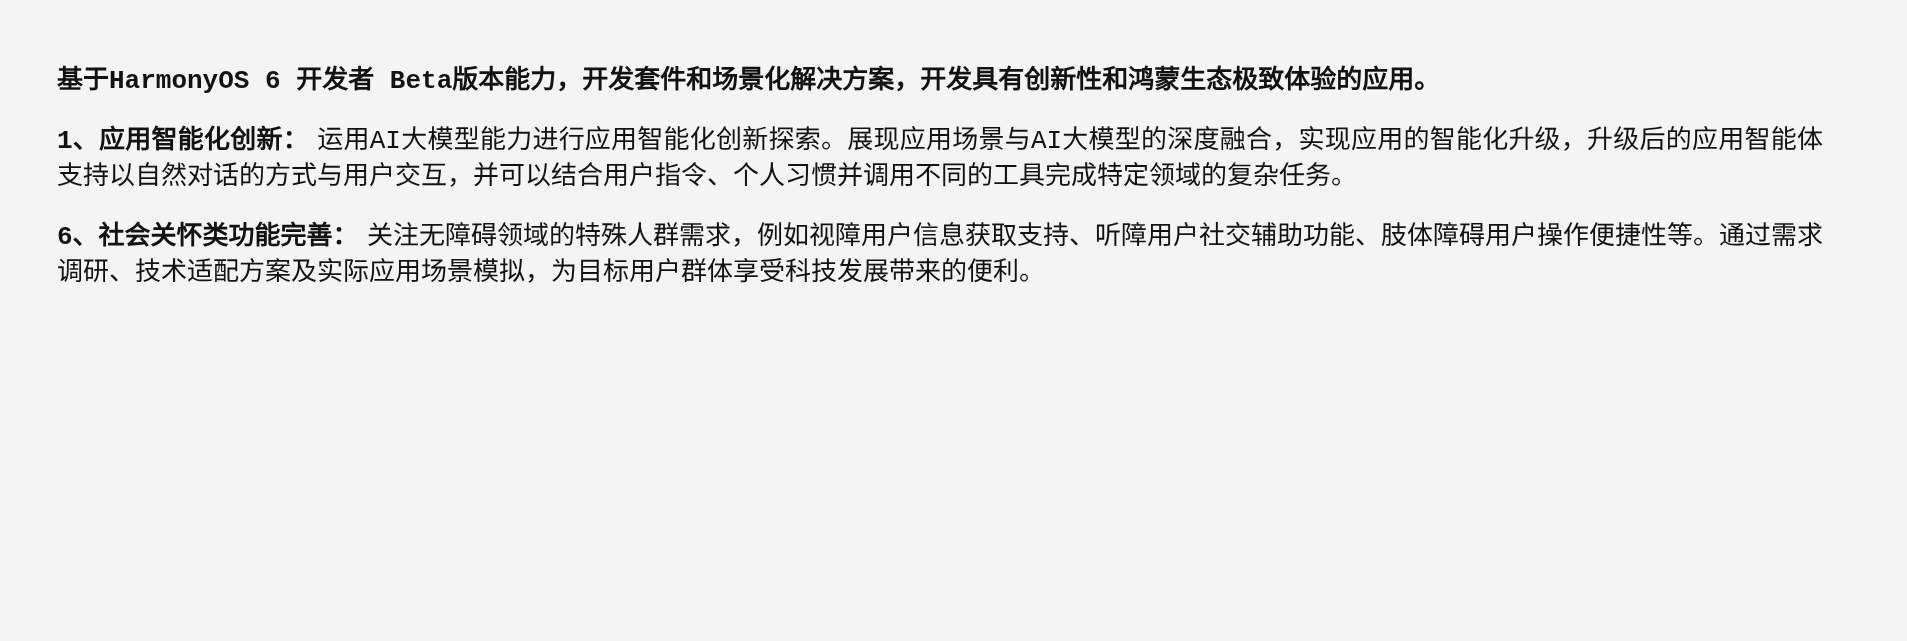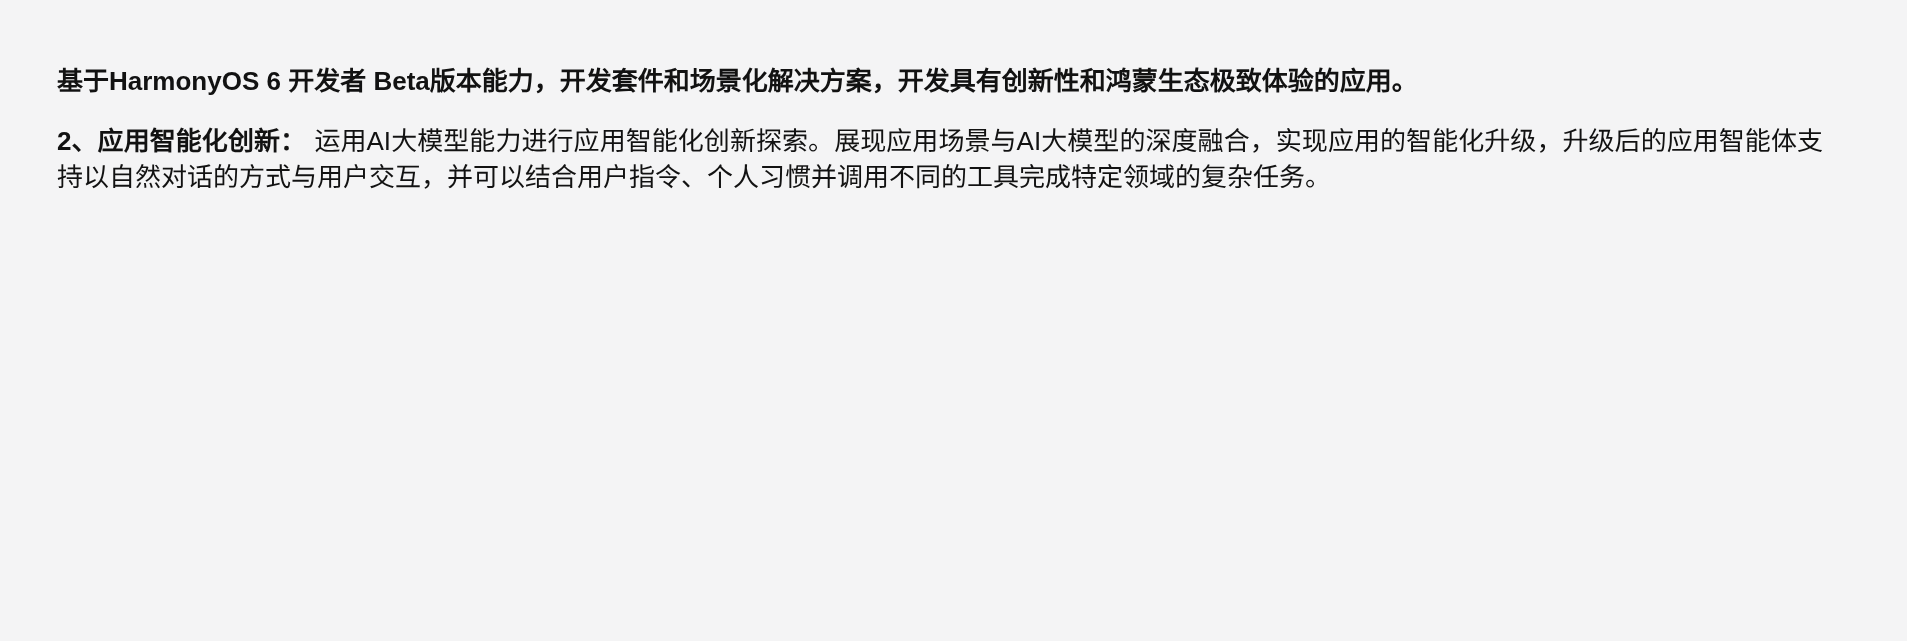--- a/index.html
+++ b/index.html
@@ -11,20 +11,21 @@
     height: 641px;
     background: #f4f4f5;
     color: #121212;
     font-family: "Liberation Sans", "DejaVu Sans", sans-serif;
     overflow: hidden;
   }
   .brief {
     box-sizing: border-box;
     padding: 63px 72px 0 57px;
     width: 1895px;
+    font-family: Liberation Mono, monospace;
   }
   .brief p {
     margin: 0 0 24px 0;
     font-size: 26px;
     line-height: 36px;
     max-width: 1795px;
     text-align: justify;
     text-justify: inter-ideograph;
   }
   .intro {
@@ -40,18 +41,21 @@
 </style>
 </head>
 <body>
 
 <main class="brief">
   <p class="intro">基于HarmonyOS 6 开发者 Beta版本能力，开发套件和场景化解决方案，开发具有创新性和鸿蒙生态极致体验的应用。</p>
 
 
 
   <p class="track">
-    <strong class="track-label">2、应用智能化创新：</strong><span class="track-text">运用AI大模型能力进行应用智能化创新探索。展现应用场景与AI大模型的深度融合，实现应用的智能化升级，升级后的应用智能体支持以自然对话的方式与用户交互，并可以结合用户指令、个人习惯并调用不同的工具完成特定领域的复杂任务。</span>
+    <strong class="track-label">1、应用智能化创新：</strong><span class="track-text">运用AI大模型能力进行应用智能化创新探索。展现应用场景与AI大模型的深度融合，实现应用的智能化升级，升级后的应用智能体支持以自然对话的方式与用户交互，并可以结合用户指令、个人习惯并调用不同的工具完成特定领域的复杂任务。</span>
   </p>
 
 
 
+  <p class="track">
+    <strong class="track-label">6、社会关怀类功能完善：</strong><span class="track-text">关注无障碍领域的特殊人群需求，例如视障用户信息获取支持、听障用户社交辅助功能、肢体障碍用户操作便捷性等。通过需求调研、技术适配方案及实际应用场景模拟，为目标用户群体享受科技发展带来的便利。</span>
+  </p>
 </main>
 
 </body></html>

